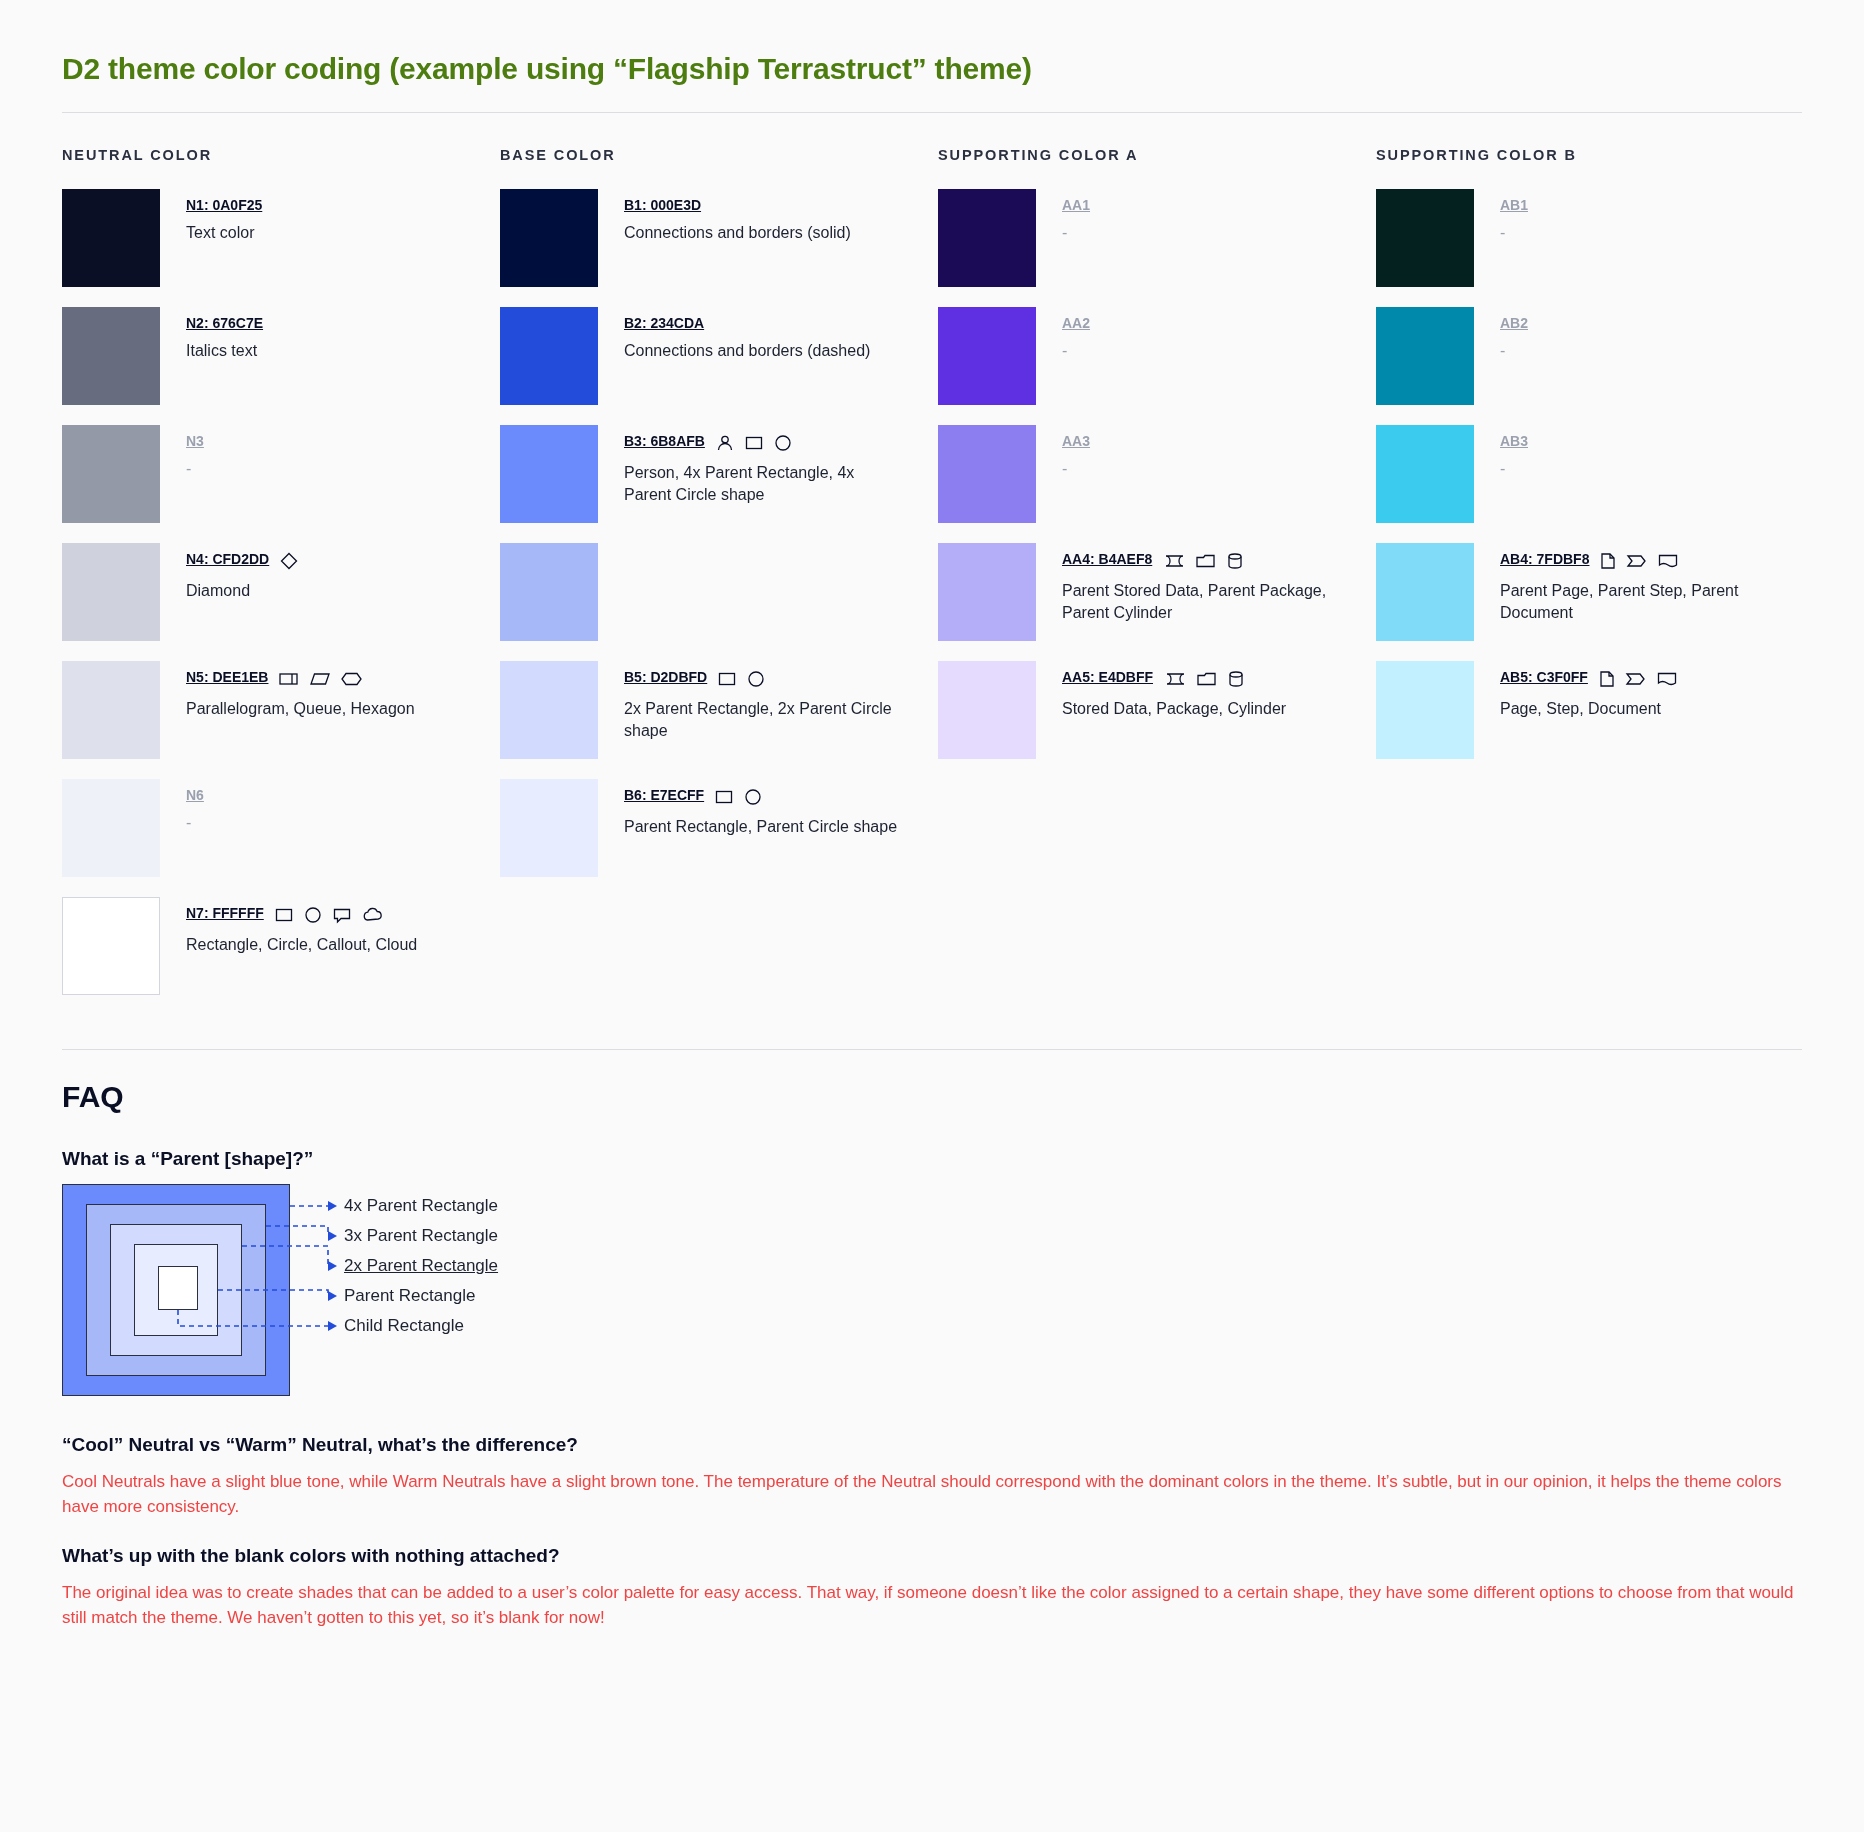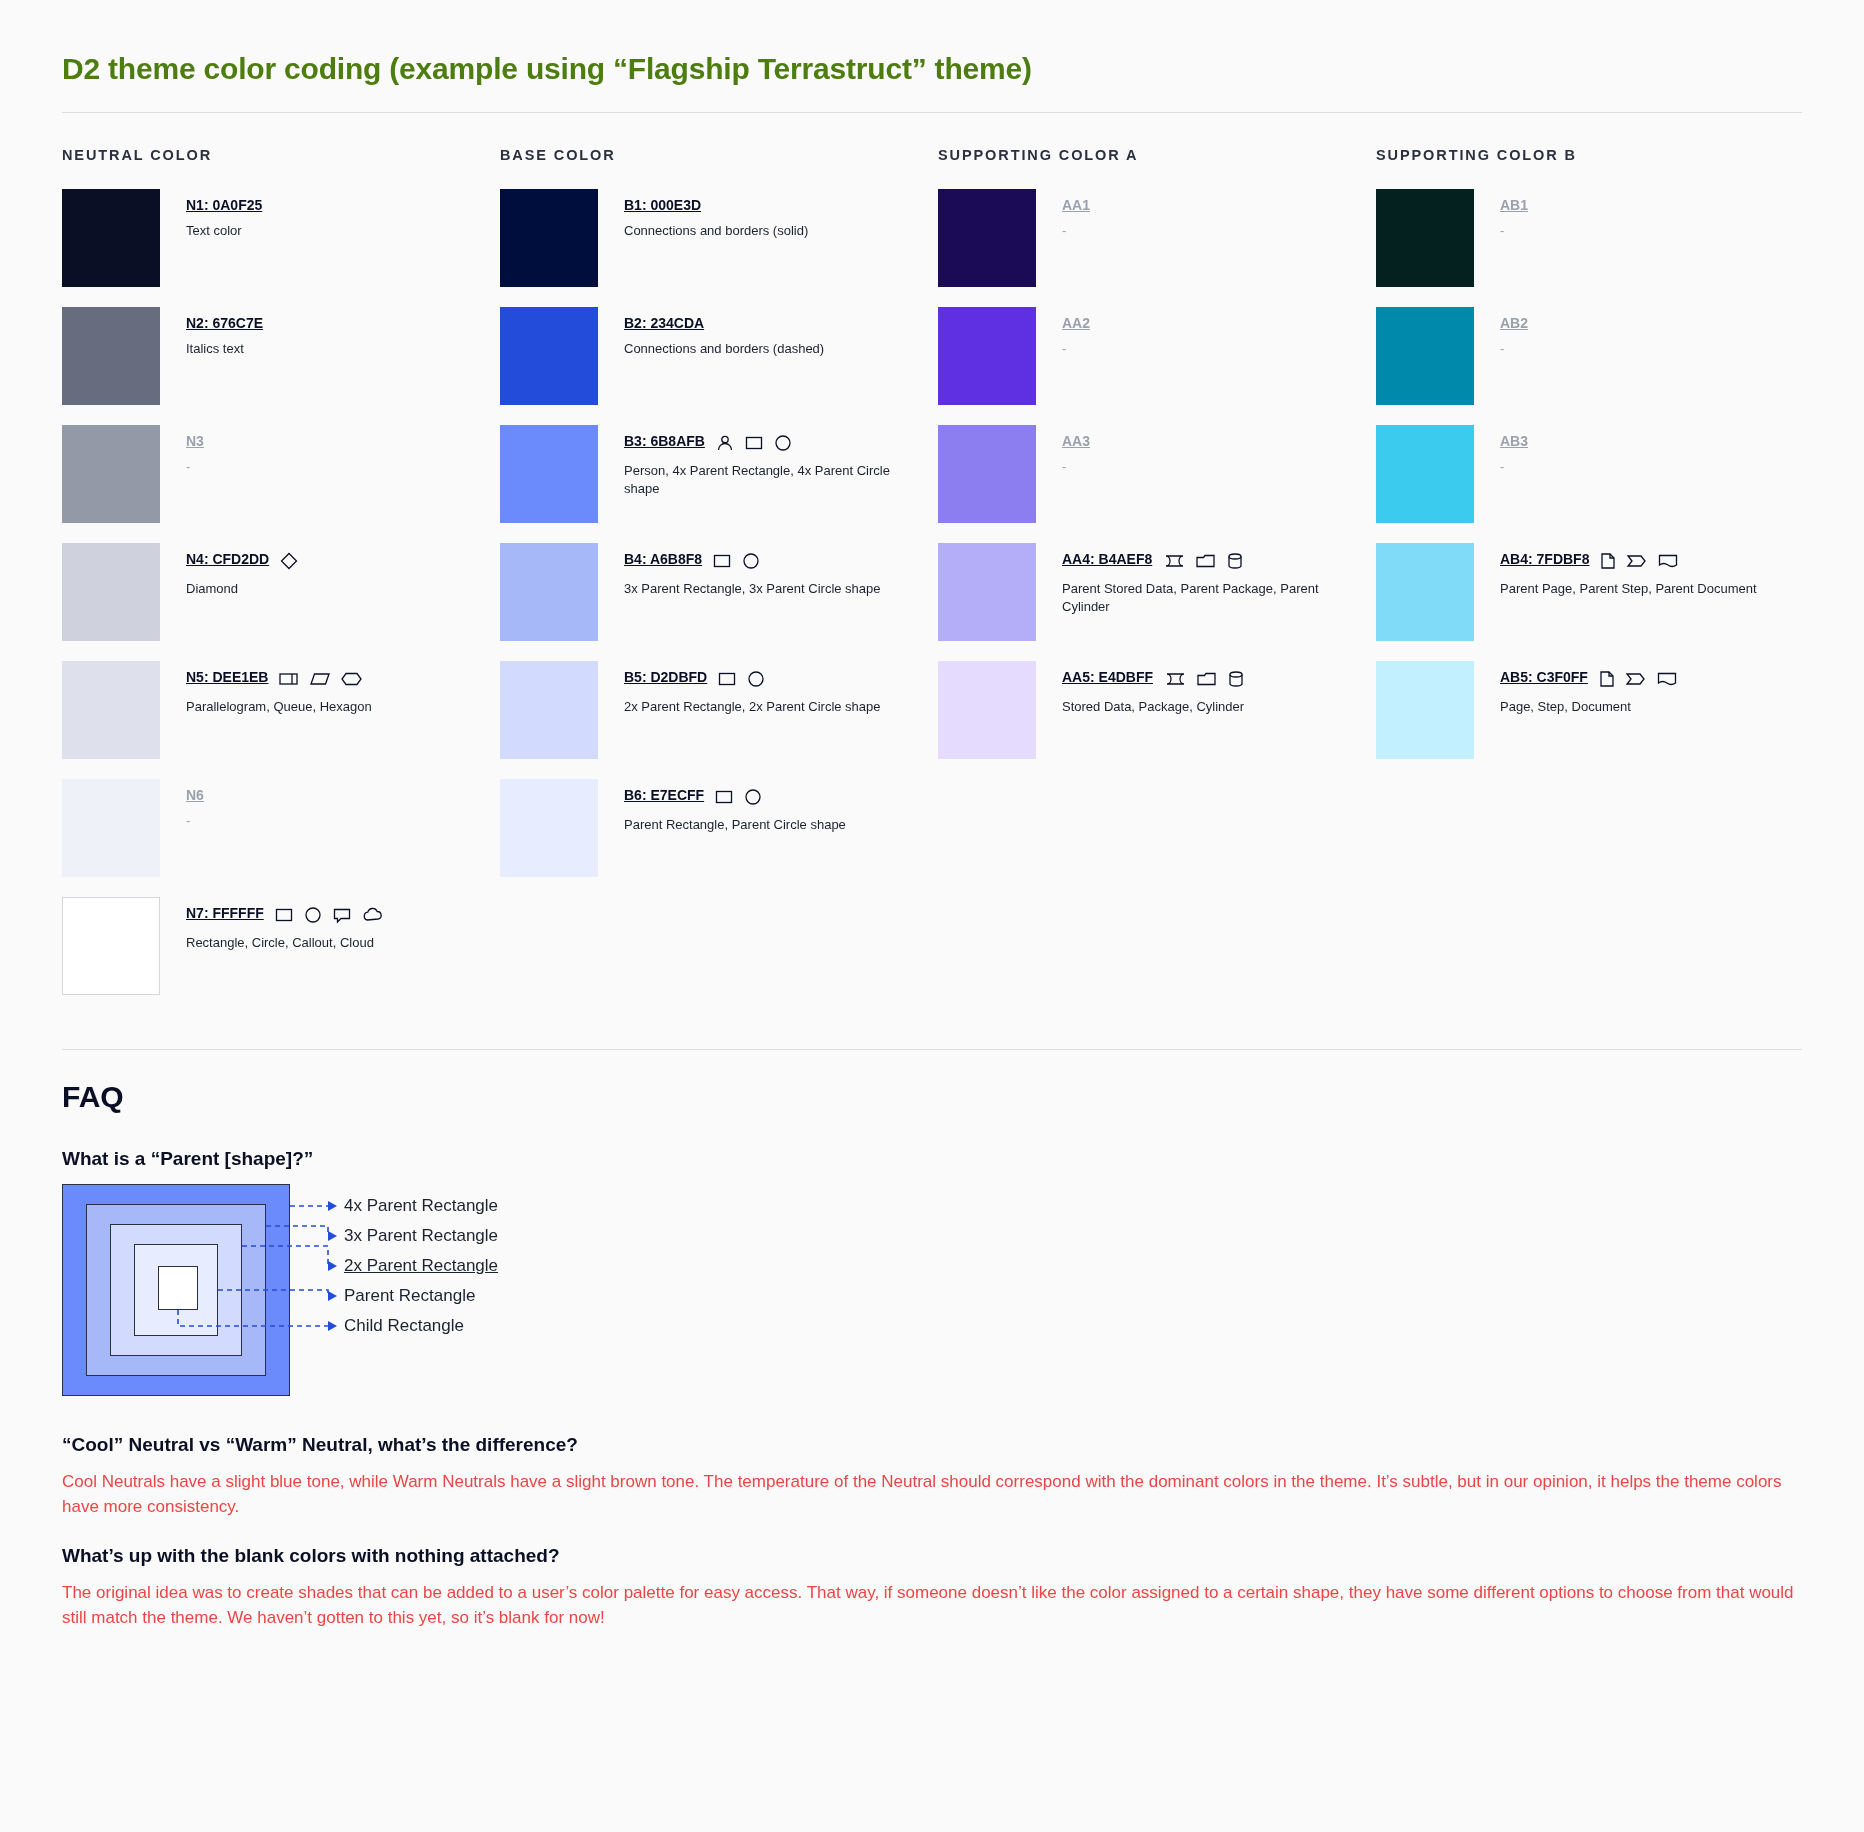--- a/index.html
+++ b/index.html
@@ -57,21 +57,21 @@
     font-weight: bold;
     color: #0A0F25;
     display: flex;
     align-items: flex-start;
     gap: 10px;
     line-height: 1.15;
     text-decoration: underline;
   }
   .sw-name.muted { color: #9aa0ae; font-weight: bold; }
   .sw-desc {
-    font-size: 13px;
+    font-size: 16px;
     line-height: 1.35;
     margin-top: 9px;
     color: #1d2230;
     max-width: 300px;
   }
   .sw-desc.dash { color: #9aa0ae; }
   .icons { display: inline-flex; align-items: center; gap: 9px; }
   .icons svg { display: block; }
 
   
@@ -277,38 +277,20 @@
                     <circle cx="10" cy="10" r="7" fill="none" stroke="#0A0F25" stroke-width="1.3"></circle>
                   </svg>
                 </span>
               </span>
             </div>
             <div class="sw-desc">Person, 4x Parent Rectangle, 4x Parent Circle shape</div>
           </div>
         </div>
         <div class="swatch-row">
           <div class="swatch" style="background: rgb(166, 184, 248);"></div>
-          <div class="sw-text">
-            <div class="sw-name">
-              <span>B4: A6B8F8</span>
-              <span class="icons">
-                <span>
-                  <svg width="20" height="20" viewBox="0 0 20 20">
-                    <rect x="2.5" y="4.5" width="15" height="11" fill="none" stroke="#0A0F25" stroke-width="1.3"></rect>
-                  </svg>
-                </span>
-                <span>
-                  <svg width="20" height="20" viewBox="0 0 20 20">
-                    <circle cx="10" cy="10" r="7" fill="none" stroke="#0A0F25" stroke-width="1.3"></circle>
-                  </svg>
-                </span>
-              </span>
-            </div>
-            <div class="sw-desc">3x Parent Rectangle, 3x Parent Circle shape</div>
-          </div>
         </div>
         <div class="swatch-row">
           <div class="swatch" style="background: rgb(210, 219, 253);"></div>
           <div class="sw-text">
             <div class="sw-name">
               <span>B5: D2DBFD</span>
               <span class="icons">
                 <span>
                   <svg width="20" height="20" viewBox="0 0 20 20">
                     <rect x="2.5" y="4.5" width="15" height="11" fill="none" stroke="#0A0F25" stroke-width="1.3"></rect>

